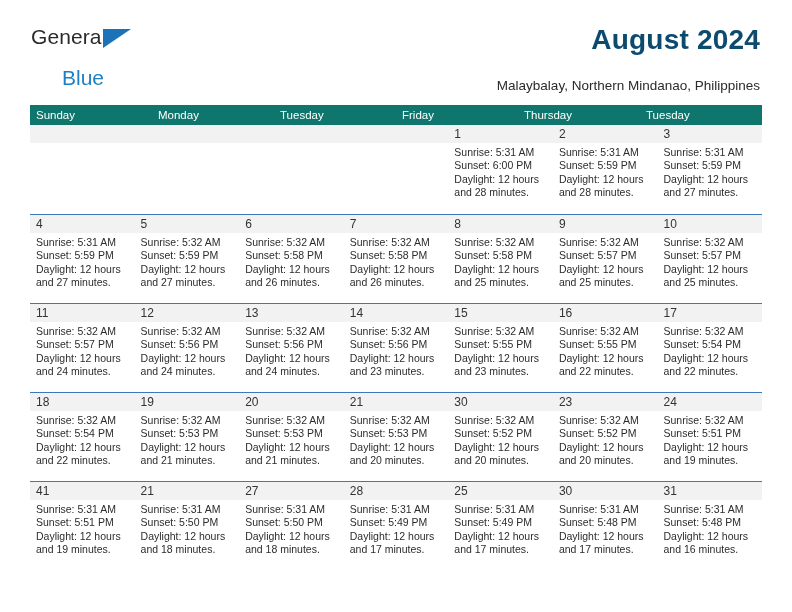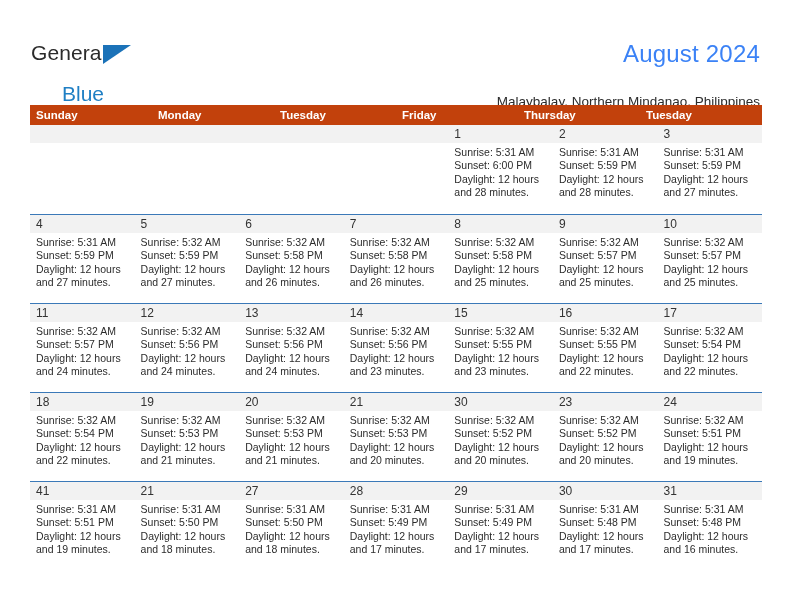--- a/index.html
+++ b/index.html
@@ -12,21 +12,21 @@
     background: #ffffff;
     font-family: "Liberation Sans", sans-serif;
     color: #222222;
     overflow: hidden;
   }
   .page {
     position: relative;
     width: 792px;
     height: 612px;
     box-sizing: border-box;
-    padding: 16px 30px;
+    padding: 0 30px;
   }
 
   
   .topbar {
     position: relative;
     height: 76px;
   }
   .brand {
     position: absolute;
     left: 1px;
@@ -59,47 +59,46 @@
     font-size: 21px;
     color: #1f7fc4;
     line-height: 1;
     margin-top: 19px;
   }
 
   .title {
     position: absolute;
     right: 2px;
     top: 26px;
-    font-size: 24px;
-    color: #3b82f6;
+    font-size: 28px;
+    color: #0c4a6e;
     line-height: 1;
-    font-weight: normal;
+    font-weight: bold;
     letter-spacing: 0.2px;
   }
   .subtitle {
     position: absolute;
     right: 2px;
     top: 79px;
     font-size: 13.5px;
     color: #2b2b2b;
     line-height: 1;
   }
 
   
   .calendar {
     position: absolute;
     left: 30px;
     top: 105px;
     width: 732px;
   }
   .weekdays {
     display: flex;
-    background: #c2410c;
+    background: #0f766e;
     height: 20px;
-    font-weight: bold;
   }
   .weekday {
     flex: 1 1 0;
     color: #ffffff;
     font-size: 11.5px;
     line-height: 20px;
     padding-left: 6px;
     box-sizing: border-box;
     white-space: nowrap;
   }
@@ -462,21 +461,21 @@
           <div class="day">
             <div class="day-num">28</div>
             <div class="day-body">
               <div class="day-line">Sunrise: 5:31 AM</div>
               <div class="day-line">Sunset: 5:49 PM</div>
               <div class="day-line">Daylight: 12 hours</div>
               <div class="day-line">and 17 minutes.</div>
             </div>
           </div>
           <div class="day">
-            <div class="day-num">29</div>
+            <div class="day-num">25</div>
             <div class="day-body">
               <div class="day-line">Sunrise: 5:31 AM</div>
               <div class="day-line">Sunset: 5:49 PM</div>
               <div class="day-line">Daylight: 12 hours</div>
               <div class="day-line">and 17 minutes.</div>
             </div>
           </div>
           <div class="day">
             <div class="day-num">30</div>
             <div class="day-body">

